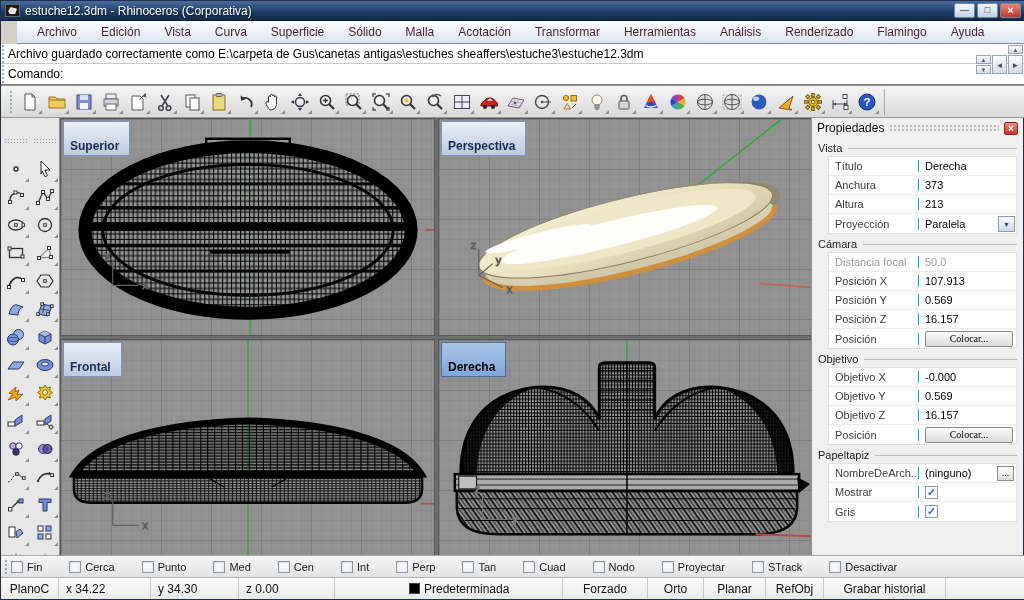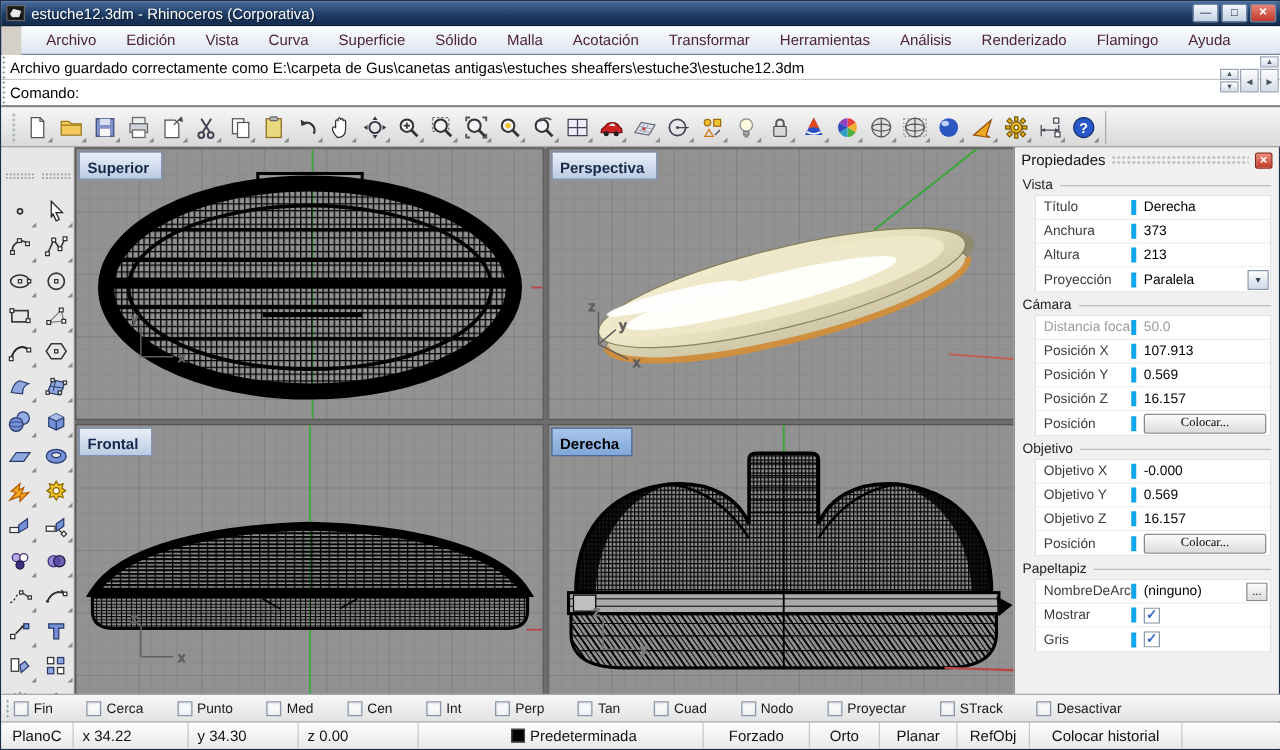--- a/index.html
+++ b/index.html
@@ -39,36 +39,36 @@
   
   .lefttoolbar{position:absolute;left:0;top:117px;width:59px;height:439px;background:#e7e7e7;border-right:1px solid #8f8f8f;display:grid;grid-template-columns:1fr 1fr;grid-auto-rows:28px;justify-items:center;align-items:center;padding-top:9px;column-gap:0}
   .lt-grip{height:5px;width:24px;background-image:radial-gradient(circle,#99a 0.8px,transparent 1px);background-size:3px 3px;margin-bottom:1px}
   .ltbtn{position:relative;width:26px;height:26px;display:flex;align-items:center;justify-content:center}
   .ltbtn::after{content:"";position:absolute;right:0;bottom:0;border-left:4px solid transparent;border-bottom:4px solid #8a8a8a}
 
   
   .viewports{position:absolute;left:59px;top:117px;width:753px;height:439px;background:#6d6d6d;display:grid;grid-template-columns:1fr 1fr;grid-template-rows:1fr 1fr;gap:3px}
   .viewport{position:relative;overflow:hidden;border:1px solid #565656;background-color:#929292;background-image:linear-gradient(rgba(0,0,0,.045) 1px,transparent 1px),linear-gradient(90deg,rgba(0,0,0,.045) 1px,transparent 1px),linear-gradient(rgba(0,0,0,.09) 1px,transparent 1px),linear-gradient(90deg,rgba(0,0,0,.09) 1px,transparent 1px);background-size:10px 10px,10px 10px,50px 50px,50px 50px}
   .vpsvg{position:absolute;inset:0;width:100%;height:100%}
-  .vptab{position:absolute;top:2px;left:2px;z-index:5;font-size:12px;font-weight:bold;color:#16294a;padding:5px 10px 2px 6px;background:linear-gradient(#e9eff8,#bccbe2);border:1px solid #7d93b8}
+  .vptab{position:absolute;top:2px;left:2px;z-index:5;font-size:12px;font-weight:bold;color:#16294a;padding:17px 10px 2px 6px;background:linear-gradient(#e9eff8,#bccbe2);border:1px solid #7d93b8}
   .vptab.active{background:linear-gradient(#a9c6ec,#7fa7d8);color:#000;border-color:#4a6a9a}
 
   
   .rightpanel{position:absolute;right:0;top:117px;width:212px;height:439px;background:#f0f0f0;border-left:1px solid #8f8f8f;font-size:11px;color:#222}
   .phead{height:20px;display:flex;align-items:center;gap:5px;padding:0 5px}
   .phead .ptitle{font-size:12px;color:#111}
   .ptex{flex:1;height:8px;background-image:radial-gradient(circle,#bdbdbd 1px,transparent 1.2px);background-size:4px 4px}
   .pclose{width:14px;height:13px;background:linear-gradient(#ef8f80,#c03a28);border:1px solid #8a2418;border-radius:2px;color:#fff;font-size:10px;line-height:11px;text-align:center;font-weight:bold}
   .psec{margin:2px 6px 0 6px}
   .psechead{display:flex;align-items:center;height:16px;color:#222}
   .psechead .pline{flex:1;border-top:1px solid #bdbdbd;margin-left:6px}
   .ptable{margin-left:10px;border:1px solid #e2e2e2;background:#fff}
   .prow{display:flex;align-items:center;height:19px;border-bottom:1px solid #ececec;background:#fff}
   .prow:last-child{border-bottom:none}
-  .plabel{width:80px;padding-left:6px;color:#3c3c3c;border-right:4px solid #0ea5e9;white-space:nowrap;overflow:hidden}
+  .plabel{width:90px;padding-left:6px;color:#3c3c3c;border-right:1px solid #0ea5e9;white-space:nowrap;overflow:hidden}
   .pvalue{flex:1;padding-left:6px;color:#000;display:flex;align-items:center;white-space:nowrap;overflow:hidden}
   .prow.dim .plabel,.prow.dim .pvalue{color:#9c9c9c}
   .dropbtn{margin-left:auto;margin-right:1px;width:17px;height:16px;font-size:7px;line-height:15px;text-align:center;color:#345;background:linear-gradient(#fdfdfd,#cfd9e8);border:1px solid #8a9ab0}
   .pbtn{flex:1;margin:1px 3px 1px 0;height:16px;font-size:10px;font-family:Liberation Serif, serif;background:linear-gradient(#fcfcfc,#dcdcdc);border:1px solid #8a8a8a;border-radius:2px}
   .browse{margin-left:auto;margin-right:2px;width:17px;height:15px;font-size:9px;line-height:9px;background:linear-gradient(#fcfcfc,#dcdcdc);border:1px solid #8a8a8a}
   .pcheck{width:13px;height:13px;border:1px solid #8a9aa8;background:#fff;display:flex;align-items:center;justify-content:center}
   .pcheck .chk{color:#3a66c8;font-size:11px;font-weight:bold;line-height:11px}
 
   
   .osnapbar{position:absolute;left:0;bottom:22px;width:1024px;height:22px;background:linear-gradient(#f7f7f7,#e3e3e3);border-top:1px solid #a8a8a8;display:flex;align-items:center;padding-left:10px;gap:27px}
@@ -1087,17 +1087,17 @@
     <span class="scell" style="width:88px">y 34.30</span>
     <span class="scell" style="width:96px">z 0.00</span>
     <span class="scell" style="width:228px;padding-left:74px">
         <span class="swatch" style="background:#000000"></span>
         <span>Predeterminada</span>
       </span>
     <span class="scell" style="width:85px;justify-content:center">Forzado</span>
     <span class="scell bold" style="width:56px;justify-content:center">Orto</span>
     <span class="scell bold" style="width:62px;justify-content:center">Planar</span>
     <span class="scell" style="width:58px;justify-content:center">RefObj</span>
-    <span class="scell" style="width:122px;justify-content:center">Colocar historial</span>
+    <span class="scell" style="width:122px;justify-content:center">Grabar historial</span>
     <span class="scell sfill"></span>
   </div>
 
 </div>
 
 </body></html>

